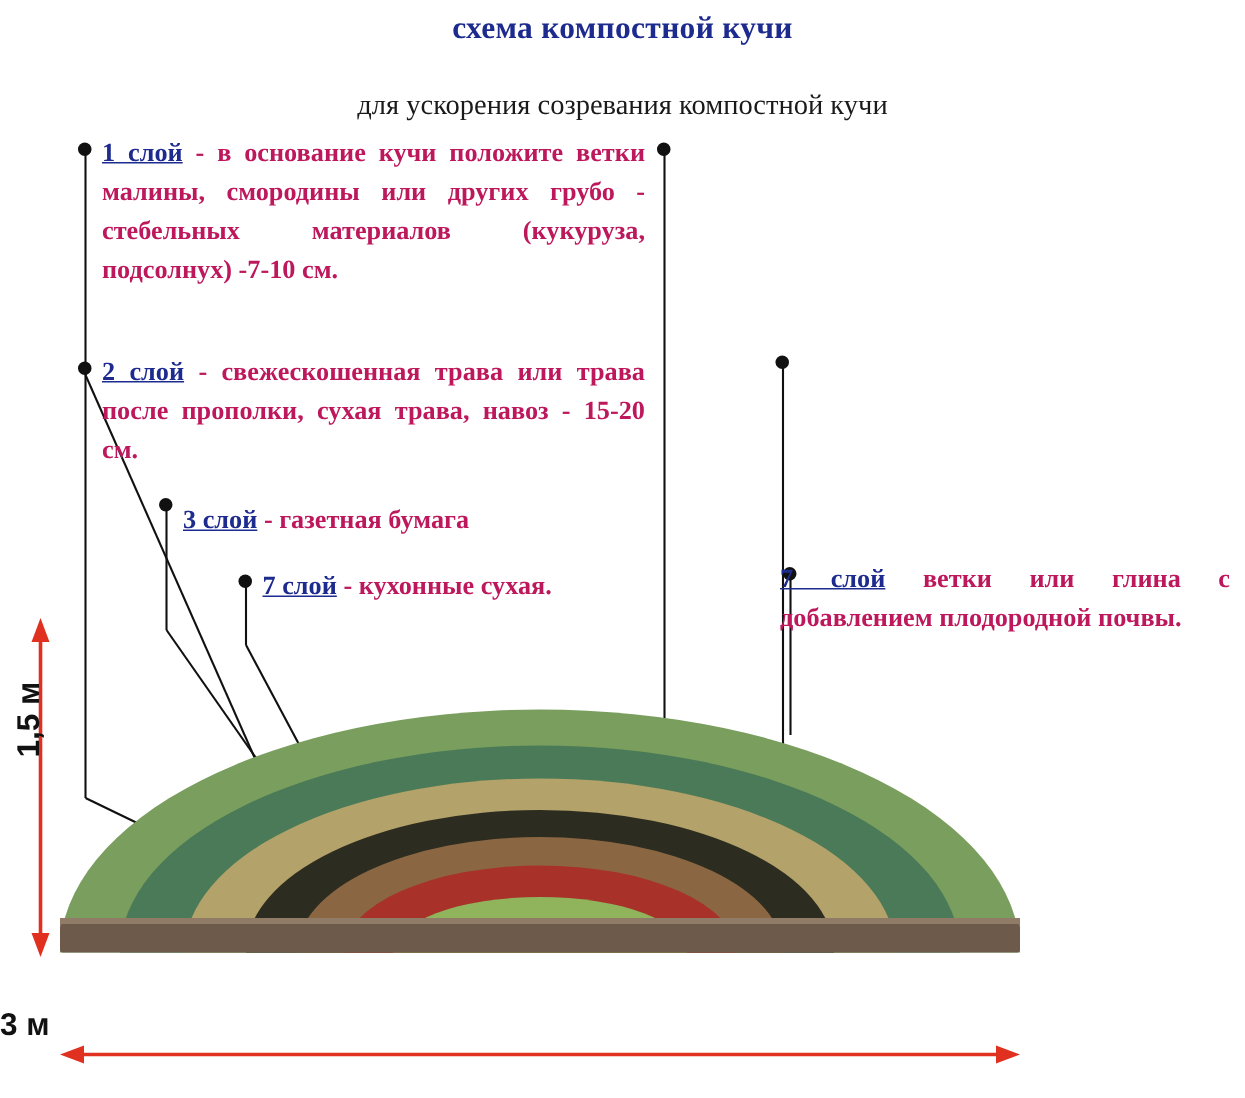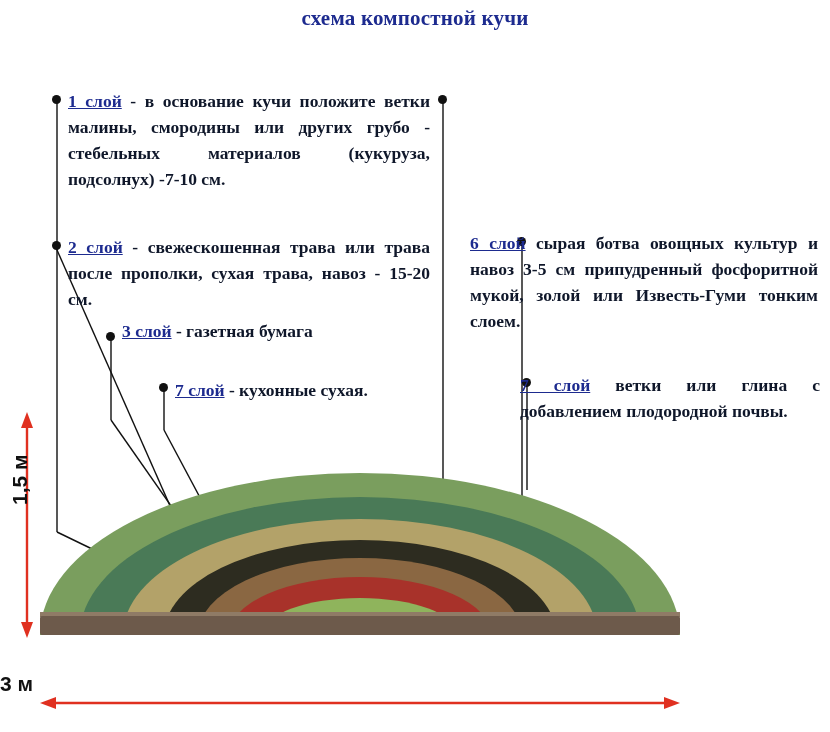--- a/index.html
+++ b/index.html
@@ -49,30 +49,30 @@
     color: #14500f;
     font-weight: bold;
     text-align: justify;
   }
   .note .lead {
     color: #1d2b8f;
     font-weight: bold;
     text-decoration: underline;
   }
   .note .body {
-    color: #0f172a;
+    color: #be185d;
     font-weight: bold;
   }
   .note.col-left  { text-align: justify; }
   .note.col-right { text-align: justify; }
 
   
   #note1 { left: 68px;  top: 88px;  width: 362px; }
   #note2 { left: 68px;  top: 234px; width: 362px; }
-  #note3 { left: 122px; top: 318px; width: 310px; }
+  #note3 { left: 122px; top: 333px; width: 310px; }
   #note4 { left: 175px; top: 377px; width: 255px; }
 
   #note5 { left: 470px; top: 88px;  width: 348px; }
   #note6 { left: 470px; top: 230px; width: 348px; }
   #note7 { left: 520px; top: 372px; width: 300px; }
 
   
   .bullet {
     position: absolute;
     width: 9px;
@@ -141,20 +141,21 @@
     width: 720px;
     text-align: left;
   }
 </style>
 </head>
 <body>
 
 <div id="page">
 
   <div class="title">схема компостной кучи</div>
+  <div class="subtitle l2">для ускорения созревания компостной кучи</div>
 
   <svg class="leaders" viewBox="0 0 830 732">
 
     <line x1="57" y1="100" x2="57" y2="532" stroke="#111" stroke-width="1.4"></line>
     <line x1="57" y1="532" x2="212" y2="607" stroke="#111" stroke-width="1.4"></line>
 
     <line x1="57" y1="246" x2="57" y2="250" stroke="#111" stroke-width="1.4"></line>
     <line x1="57" y1="250" x2="205" y2="585" stroke="#111" stroke-width="1.4"></line>
 
     <line x1="111" y1="337" x2="111" y2="420" stroke="#111" stroke-width="1.4"></line>
@@ -194,23 +195,20 @@
 
   <div class="note col-left" id="note3">
     <span class="lead">3 слой</span><span class="body"> - газетная бумага</span>
   </div>
 
   <div class="note col-left" id="note4">
     <span class="lead">7 слой</span><span class="body"> - кухонные сухая.</span>
   </div>
 
 
-  <div class="note col-right" id="note6">
-    <span class="lead">6 слой</span><span class="body"> сырая ботва овощных культур и навоз 3-5 см припудренный фосфоритной мукой, золой или Известь-Гуми тонким слоем.</span>
-  </div>
 
   <div class="note col-right" id="note7">
     <span class="lead">7 слой</span><span class="body"> ветки или глина с добавлением плодородной почвы.</span>
   </div>
 
   <div id="pile">
     <div class="arc" style="width:640px; height:162px; background:#7a9e5e;"></div>
     <div class="arc" style="width:560px; height:138px; background:#4a7a57;"></div>
     <div class="arc" style="width:474px; height:116px; background:#b3a269;"></div>
     <div class="arc" style="width:392px; height:95px; background:#2d2c20;"></div>

